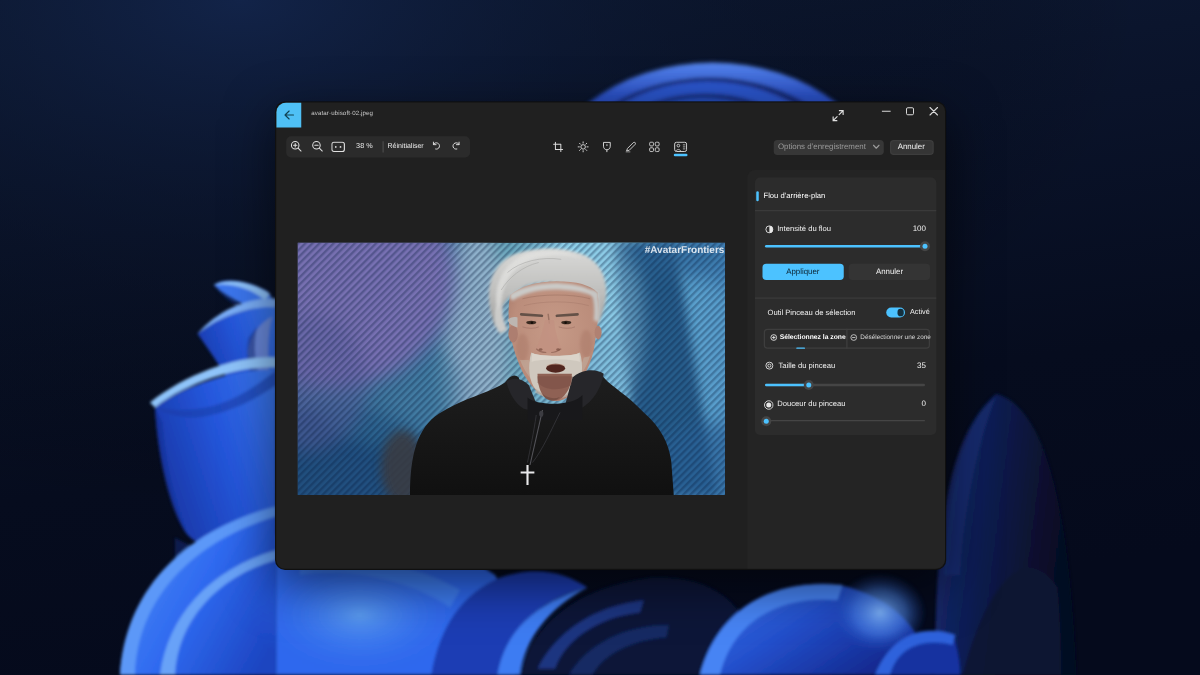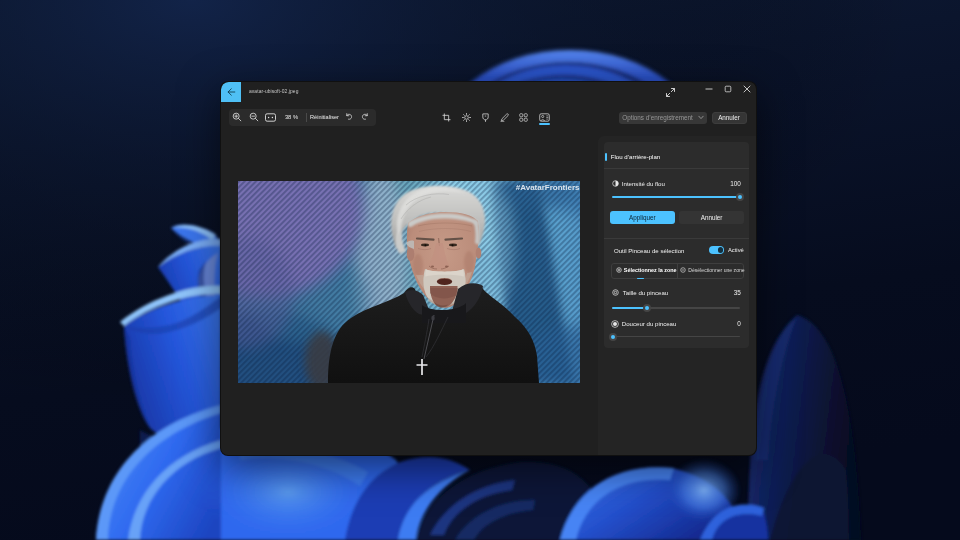--- a/index.html
+++ b/index.html
@@ -222,21 +222,21 @@
     </svg>
     <div style="position:absolute;left:318px;top:41.2px;width:11px;height:1.6px;border-radius:1px;background:#4cc2ff;"></div>
 
     <div class="btn" style="position:absolute;left:398px;top:29.8px;width:88px;height:11.8px;background:#373737;color:#989898;">Options d’enregistrement
       <svg style="margin-left:5px" width="6" height="5" viewBox="0 0 6 5">
         <path d="M0.8 1.2 L3 3.6 L5.2 1.2" stroke="#9a9a9a" stroke-width="0.9" fill="none" stroke-linecap="round" stroke-linejoin="round"></path>
       </svg>
     </div>
     <div class="btn" style="position:absolute;left:490.5px;top:29.8px;width:35px;height:11.8px;background:#353535;border:1px solid #3d3d3d;color:#f0f0f0;">Annuler</div>
 
-    <div id="photo" style="position:absolute; left:17px; top:99px; width:342px; height:202px; overflow:hidden;">
+    <div id="photo" style="position:absolute; left:17px; top:112px; width:342px; height:202px; overflow:hidden;">
     <svg width="342" height="202" viewBox="0 0 342 202" xmlns="http://www.w3.org/2000/svg">
       <defs>
         <linearGradient id="pbg" x1="0" y1="0" x2="1" y2="0">
           <stop offset="0" stop-color="#45719c"></stop>
             <stop offset="0.14" stop-color="#47759e"></stop>
           <stop offset="0.3" stop-color="#4a7ea6"></stop>
             <stop offset="0.46" stop-color="#62a0b4"></stop>
           <stop offset="0.62" stop-color="#7fbcd8"></stop>
             <stop offset="0.8" stop-color="#68aed4"></stop>
           <stop offset="1" stop-color="#4f8fc0"></stop>

